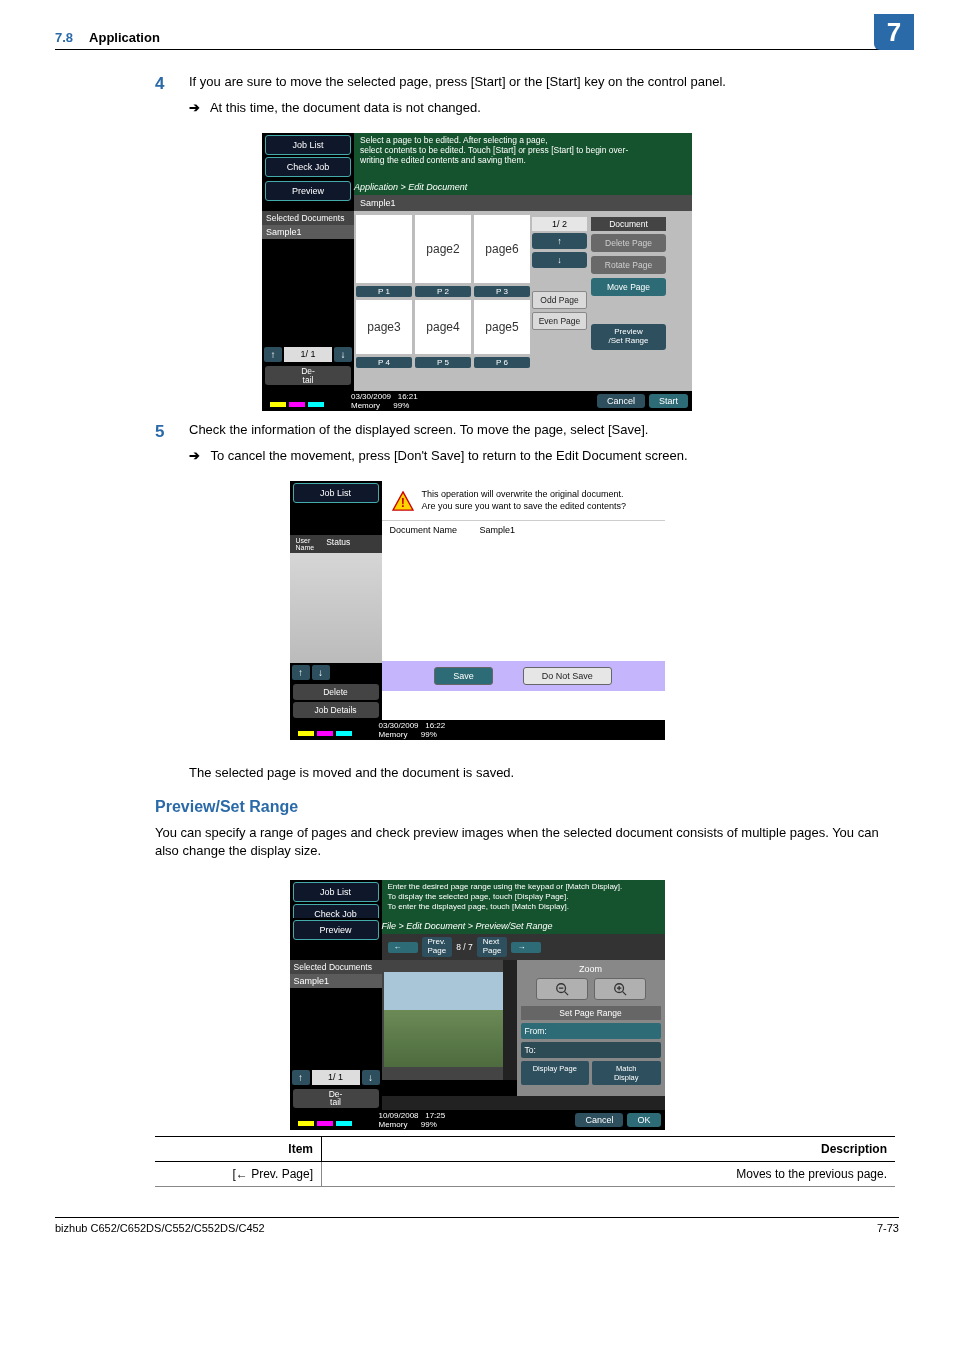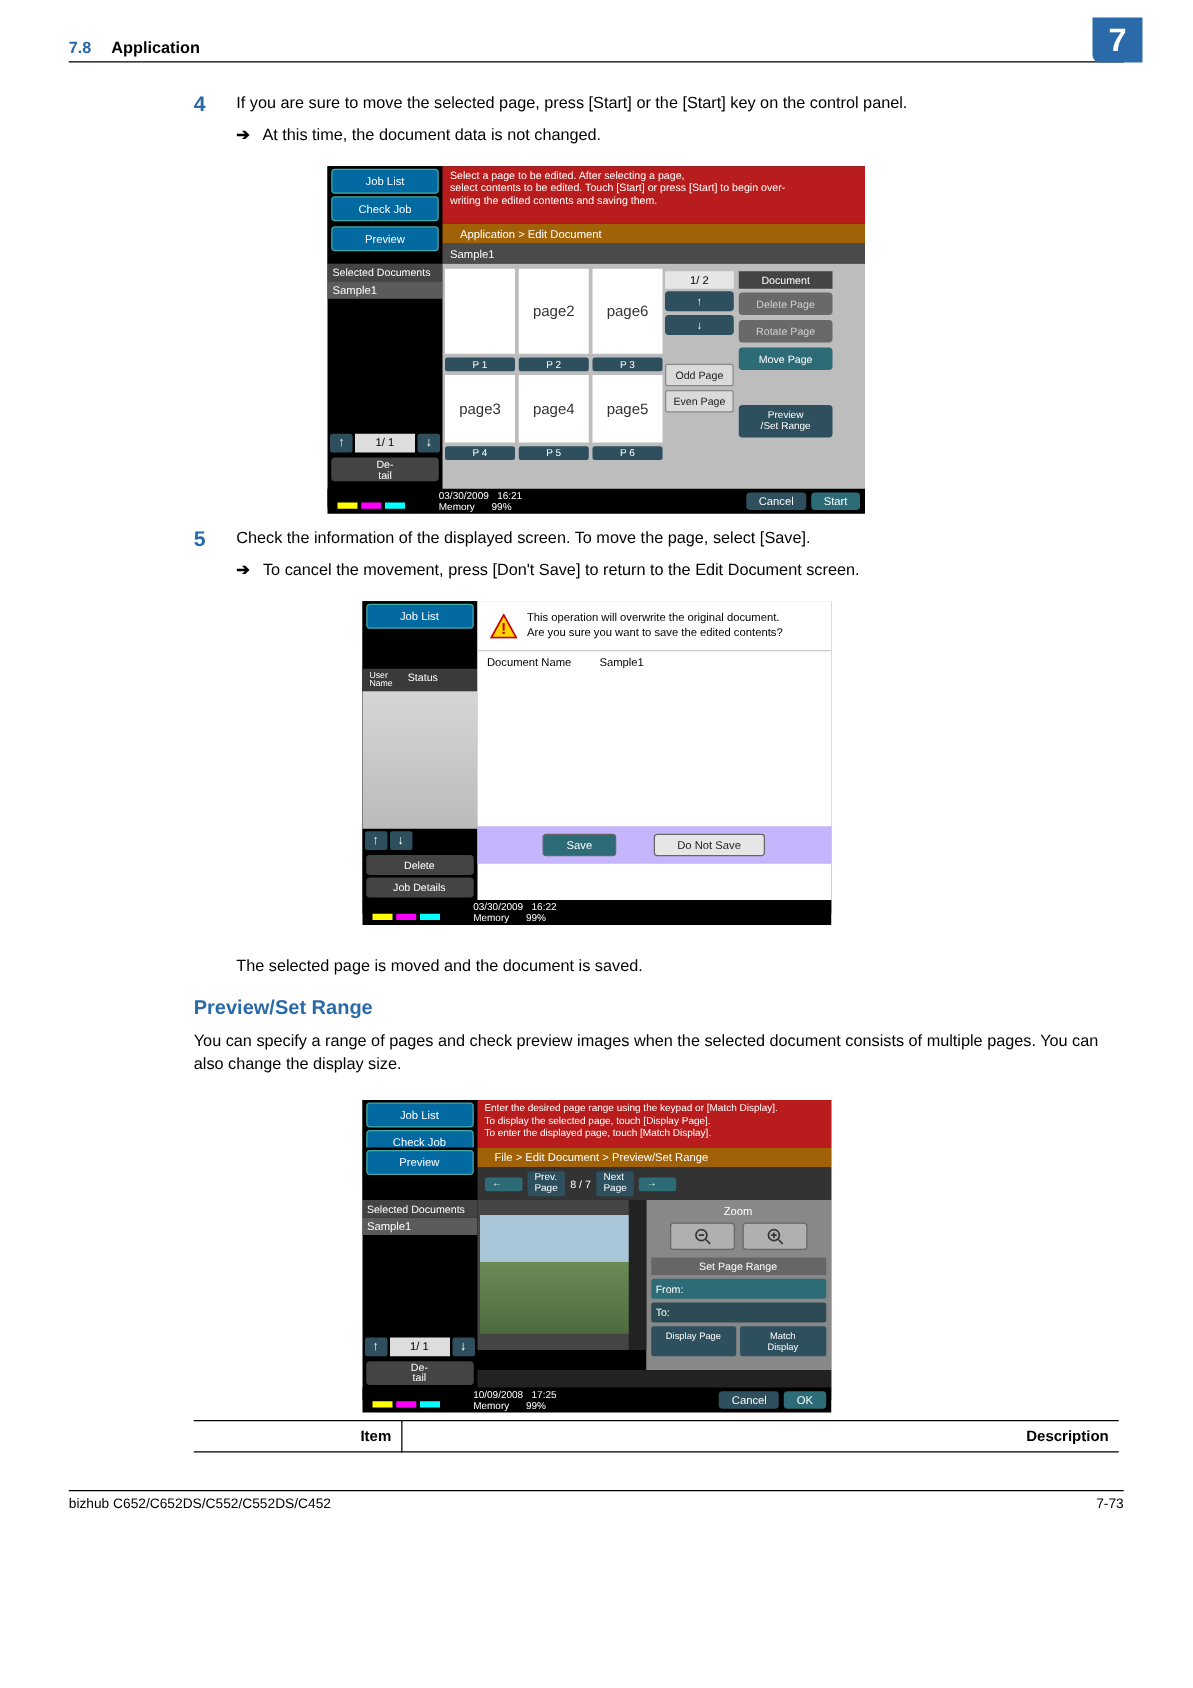--- a/index.html
+++ b/index.html
@@ -92,26 +92,26 @@
     font-size: 9px;
   }
   .mock1 { width: 430px; height: 273px; }
   .mock2 { width: 375px; height: 250px; }
   .mock3 { width: 375px; height: 240px; }
   .mock-wrap { display:flex; justify-content:center; }
 
   .m1-top { display:flex; height: 46px; }
   .m1-sidebar { width: 92px; background:#000; }
   .m1-sidebtn {
-    margin: 2px 3px; height: 18px; background:#0369a1;
+    margin: 2px 3px; height: 18px; background:#0f172a;
     border:1px solid #4aa; border-radius:3px; text-align:center;
     line-height:18px; color:#fff; font-size:9px;
   }
-  .m1-instr { flex:1; background:#b91c1c; color:#fff; padding:2px 6px; line-height:1.2; font-size:8.5px;}
-  .m1-crumb { background:#a16207; color:#fff; padding:3px 14px; font-size:9px;}
+  .m1-instr { flex:1; background:#14532d; color:#fff; padding:2px 6px; line-height:1.2; font-size:8.5px;}
+  .m1-crumb { background:#14532d; color:#fff; padding:3px 0; font-size:9px;font-style:italic;}
   .m1-name { background:#4a4a4a; color:#fff; padding:3px 6px; font-size:9px;}
   .m1-body { display:flex; height: 180px; }
   .m1-left { width:92px; }
   .m1-left-head { background:#444; color:#fff; padding:2px 4px; font-size:8.5px;}
   .m1-left-doc { background:#5b5b5b; color:#fff; padding:2px 4px; font-size:9px;}
   .m1-main { flex:1; display:flex; background:#bdbdbd; padding:4px 2px;}
   .m1-grid { display:grid; grid-template-columns: repeat(3, 56px); grid-template-rows: 68px 68px; gap:3px; }
   .m1-page { background:#fff; color:#333; font-size:12px; display:flex; align-items:center; justify-content:center; position:relative;}
   .m1-page .lbl { position:absolute; bottom:-14px; left:0; right:0; background:#2d4f5e; color:#fff; font-size:8px; text-align:center; padding:1px 0; border-radius:2px;}
   .m1-right { width:75px; padding:2px;}
@@ -516,20 +516,24 @@
     </div>
   </div>
   </div>
 
   <table class="desc">
     <tbody>
         <tr>
       <th class="c1">Item</th>
       <th>Description</th>
     </tr>
+    <tr>
+      <td class="c1">[← Prev. Page]</td>
+      <td>Moves to the previous page.</td>
+    </tr>
   </tbody>
     </table>
 
   <div class="footer">
     <span>bizhub C652/C652DS/C552/C552DS/C452</span>
     <span>7-73</span>
   </div>
 </div>
 
 </body></html>

